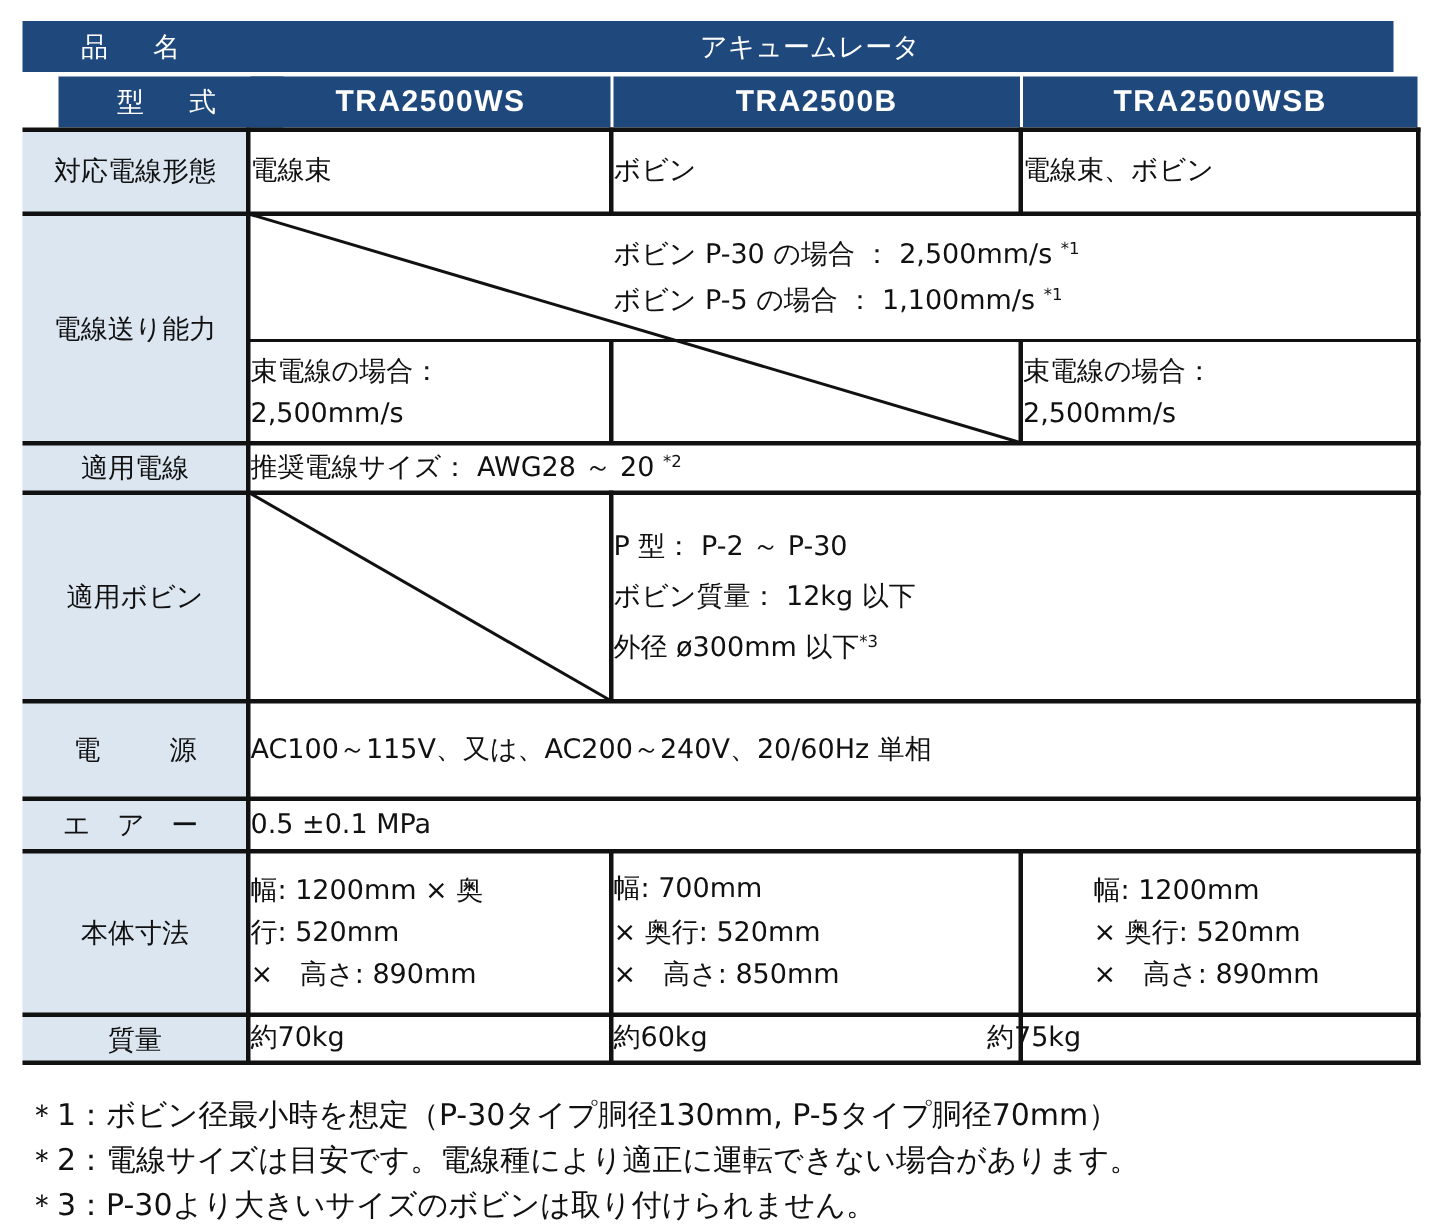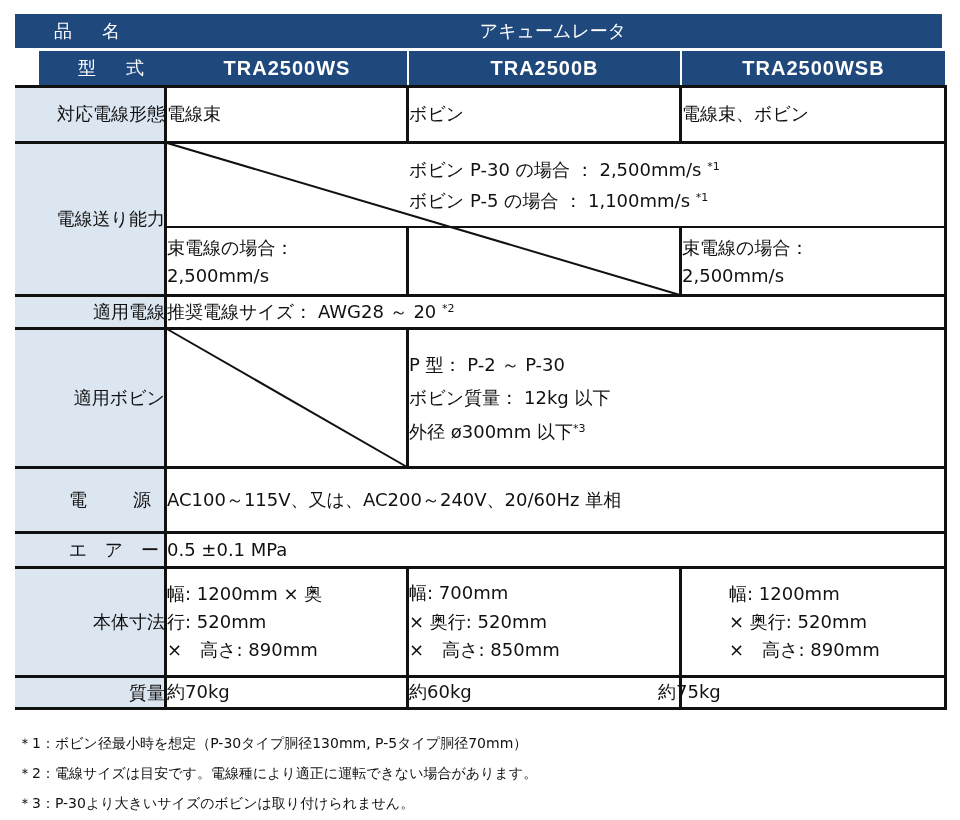--- a/index.html
+++ b/index.html
@@ -2,36 +2,36 @@
 <html><head>
 <meta charset="utf-8">
 <style>
   html, body { margin:0; padding:0; background:#ffffff; }
   body { width:960px; height:820px; position:relative; overflow:hidden;
          font-family:"DejaVu Sans","Liberation Sans",sans-serif; color:#111; }
   .abs { position:absolute; box-sizing:border-box; }
   .hdr { background:#1f497d; color:#ffffff; display:flex; align-items:center; justify-content:center; }
   .hdr-model { font-size:20px; font-weight:bold; letter-spacing:1px; font-family:"Liberation Sans","DejaVu Sans",sans-serif; }
   .hdr-title { font-size:18px; }
-  .lbl { background:#dce6f1; display:flex; align-items:center; justify-content:flex-end; font-size:18px; }
+  .lbl { background:#dce6f1; display:flex; align-items:center; justify-content:center; font-size:18px; }
   .cell { background:#ffffff; display:flex; flex-direction:column; align-items:flex-start; justify-content:center; font-size:18px; text-align:center; line-height:1.6; }
   .hline { background:#111; height:3px; }
   .vline { background:#111; width:3px; }
   sup { font-size:11px; vertical-align:6px; }
-  .notes { left:18px; top:728px; font-size:14px; line-height:30px; }
+  .notes { left:18px; top:728px; font-size:20px; line-height:30px; }
 </style>
 </head>
 <body>
 
 <div>
 
   <div class="abs hdr" style="left:15px;top:14px;width:150px;height:34px;">
     <span class="hdr-title" style="letter-spacing:6px;">品　名</span>
   </div>
-  <div class="abs hdr" style="left:164px;top:14px;width:778px;height:34px;">
+  <div class="abs hdr" style="left:151px;top:14px;width:778px;height:34px;">
     <span class="hdr-title">アキュームレータ</span>
   </div>
 
   <div class="abs hdr" style="left:15px;top:51px;width:150px;height:34px;margin-left:24px;">
     <span class="hdr-title" style="letter-spacing:6px;">型　式</span>
   </div>
   <div class="abs hdr" style="left:167px;top:51px;width:240px;height:34px;">
     <span class="hdr-model">TRA2500WS</span>
   </div>
   <div class="abs hdr" style="left:409px;top:51px;width:271px;height:34px;">

